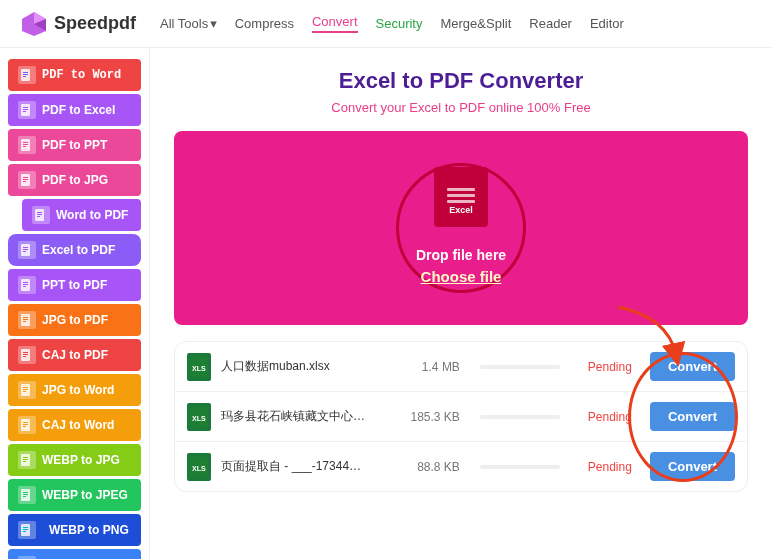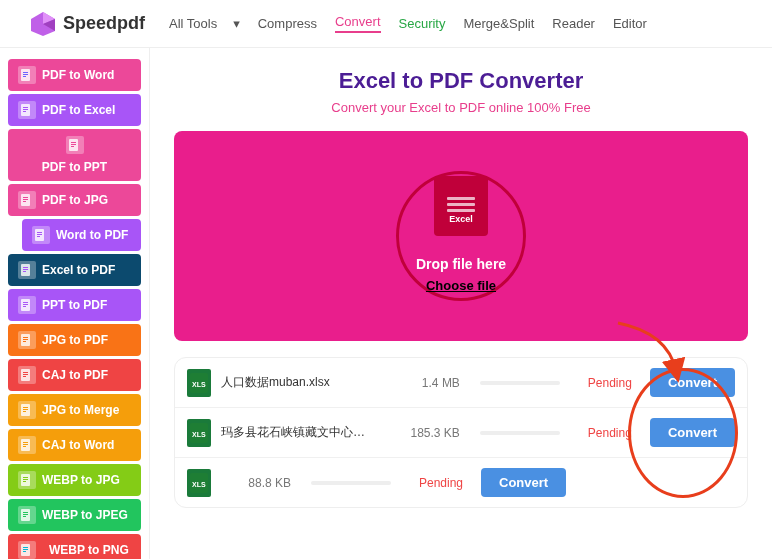--- a/index.html
+++ b/index.html
@@ -1,51 +1,51 @@
 <!DOCTYPE html>
 <html><head>
   <meta charset="utf-8">
   <style>
     * { box-sizing: border-box; margin: 0; padding: 0; }
     body { font-family: Arial, sans-serif; font-size: 14px; background: #fff; width: 772px; height: 559px; overflow: hidden; }
 
     
-    .header { display: flex; align-items: center; padding: 8px 29px; border-bottom: 1px solid #eee; height: 48px; }
+    .header { display: flex; align-items: center; padding: 8px 20px; border-bottom: 1px solid #eee; height: 48px; }
     .logo { display: flex; align-items: center; gap: 6px; margin-right: 24px; }
     .logo-icon { width: 28px; height: 28px; }
     .logo-text { font-size: 18px; font-weight: bold; color: #333; }
     .nav { display: flex; gap: 18px; align-items: center; }
     .nav-item { font-size: 13px; color: #555; cursor: pointer; text-decoration: none; }
     .nav-item.active { color: #e83e8c; border-bottom: 2px solid #e83e8c; padding-bottom: 2px; }
-    .nav-item.all-tools { display: flex; align-items: center; gap: 16px; }
+    .nav-item.all-tools { display: flex; align-items: center; gap: 2px; }
     .nav-item.security { color: #28a745; }
 
     
     .layout { display: flex; height: calc(559px - 48px); }
 
     
     .sidebar { width: 150px; min-width: 150px; background: #fff; border-right: 1px solid #eee; overflow-y: auto; padding: 8px 0; }
     .sidebar-item { display: flex; align-items: center; gap: 6px; padding: 7px 10px; cursor: pointer; font-size: 12px; font-weight: bold; color: #fff; margin: 3px 8px; border-radius: 4px; }
     .sidebar-item .icon-box { width: 18px; height: 18px; background: rgba(255,255,255,0.3); border-radius: 2px; display: flex; align-items: center; justify-content: center; font-size: 8px; flex-shrink: 0; }
 
     
     .main { flex: 1; overflow-y: auto; padding: 20px 24px; }
 
     .page-title { text-align: center; font-size: 22px; font-weight: bold; color: #4c1d95; margin-bottom: 6px; }
     .page-subtitle { text-align: center; font-size: 13px; color: #e83e8c; margin-bottom: 16px; }
 
     
-    .drop-zone { background: #e91e8c; border-radius: 8px; padding: 40px 20px; display: flex; flex-direction: column; align-items: center; justify-content: center; margin-bottom: 16px; position: relative; min-height: 180px; }
+    .drop-zone { background: #e91e8c; border-radius: 8px; padding: 32px 20px; display: flex; flex-direction: column; align-items: center; justify-content: center; margin-bottom: 16px; position: relative; min-height: 180px; }
     .drop-circle { width: 130px; height: 130px; border-radius: 50%; border: 3px solid #c0003a; display: flex; flex-direction: column; align-items: center; justify-content: center; }
     .excel-icon { width: 54px; height: 60px; background: #c0003a; border-radius: 4px; display: flex; flex-direction: column; align-items: center; justify-content: center; margin-bottom: 8px; position: relative; }
     .excel-icon-lines { display: flex; flex-direction: column; gap: 3px; align-items: center; margin-top: 8px; }
     .excel-line { width: 28px; height: 3px; background: rgba(255,255,255,0.7); border-radius: 1px; }
     .excel-label { font-size: 9px; color: #fff; margin-top: 2px; font-weight: bold; }
     .drop-text { color: #fff; font-size: 14px; font-weight: bold; margin-top: 10px; text-align: center; line-height: 1.5; }
-    .choose-file { color: #000000; text-decoration: underline; cursor: pointer; font-size: 13px; }
+    .choose-file { color: #fef9c3; text-decoration: underline; cursor: pointer; font-size: 15px; }
 
     
     .file-list { border: 1px solid #eee; border-radius: 12px; overflow: hidden; }
     .file-row { display: flex; align-items: center; padding: 10px 12px; border-bottom: 1px solid #f0f0f0; gap: 10px; }
     .file-row:last-child { border-bottom: none; }
     .file-icon { width: 24px; height: 28px; background: #1a7a3a; border-radius: 2px; display: flex; align-items: center; justify-content: center; font-size: 7px; color: #fff; font-weight: bold; flex-shrink: 0; }
     .file-name { flex: 1; font-size: 12px; color: #333; white-space: nowrap; overflow: hidden; text-overflow: ellipsis; }
     .file-size { width: 70px; font-size: 12px; color: #777; text-align: right; }
     .file-progress { width: 80px; height: 4px; background: #eee; border-radius: 2px; margin: 0 10px; }
     .file-status { width: 60px; font-size: 12px; color: #ef4444; text-align: center; }
@@ -90,21 +90,21 @@
     <a class="nav-item security">Security</a>
     <a class="nav-item">Merge&amp;Split</a>
     <a class="nav-item">Reader</a>
     <a class="nav-item">Editor</a>
   </nav>
 </div>
 
 <div class="layout">
 
   <div class="sidebar" id="sidebar">
-      <div class="sidebar-item" style="background: #ec4899;">
+      <div class="sidebar-item" style="background: #ef4444; font-family: Liberation Mono, monospace;">
         <div class="icon-box">
       <svg width="14" height="14" viewBox="0 0 14 14">
             <rect x="1" y="1" width="9" height="12" rx="1" fill="white" opacity="0.8"></rect>
             <rect x="3" y="4" width="5" height="1" fill="#6c63ff"></rect>
             <rect x="3" y="6" width="5" height="1" fill="#6c63ff"></rect>
             <rect x="3" y="8" width="3" height="1" fill="#6c63ff"></rect>
           </svg>
     </div>
         <span>PDF to Word</span>
       </div>
@@ -112,21 +112,21 @@
         <div class="icon-box">
       <svg width="14" height="14" viewBox="0 0 14 14">
             <rect x="1" y="1" width="9" height="12" rx="1" fill="white" opacity="0.8"></rect>
             <rect x="3" y="4" width="5" height="1" fill="#a855f7"></rect>
             <rect x="3" y="6" width="5" height="1" fill="#a855f7"></rect>
             <rect x="3" y="8" width="3" height="1" fill="#a855f7"></rect>
           </svg>
     </div>
         <span>PDF to Excel</span>
       </div>
-      <div class="sidebar-item" style="background: rgb(236, 72, 153); flex-direction: column;">
+      <div class="sidebar-item" style="background: rgb(236, 72, 153);">
         <div class="icon-box">
       <svg width="14" height="14" viewBox="0 0 14 14">
             <rect x="1" y="1" width="9" height="12" rx="1" fill="white" opacity="0.8"></rect>
             <rect x="3" y="4" width="5" height="1" fill="#ec4899"></rect>
             <rect x="3" y="6" width="5" height="1" fill="#ec4899"></rect>
             <rect x="3" y="8" width="3" height="1" fill="#ec4899"></rect>
           </svg>
     </div>
         <span>PDF to PPT</span>
       </div>
@@ -145,21 +145,21 @@
         <div class="icon-box">
       <svg width="14" height="14" viewBox="0 0 14 14">
             <rect x="1" y="1" width="9" height="12" rx="1" fill="white" opacity="0.8"></rect>
             <rect x="3" y="4" width="5" height="1" fill="#a855f7"></rect>
             <rect x="3" y="6" width="5" height="1" fill="#a855f7"></rect>
             <rect x="3" y="8" width="3" height="1" fill="#a855f7"></rect>
           </svg>
     </div>
         <span>Word to PDF</span>
       </div>
-      <div class="sidebar-item" style="background: #0c4a6e;">
+      <div class="sidebar-item" style="background: #8b5cf6; border-radius: 8px;">
         <div class="icon-box">
       <svg width="14" height="14" viewBox="0 0 14 14">
             <rect x="1" y="1" width="9" height="12" rx="1" fill="white" opacity="0.8"></rect>
             <rect x="3" y="4" width="5" height="1" fill="#a855f7"></rect>
             <rect x="3" y="6" width="5" height="1" fill="#a855f7"></rect>
             <rect x="3" y="8" width="3" height="1" fill="#a855f7"></rect>
           </svg>
     </div>
         <span>Excel to PDF</span>
       </div>
@@ -198,21 +198,21 @@
       </div>
       <div class="sidebar-item" style="background: rgb(245, 158, 11);">
         <div class="icon-box">
       <svg width="14" height="14" viewBox="0 0 14 14">
             <rect x="1" y="1" width="9" height="12" rx="1" fill="white" opacity="0.8"></rect>
             <rect x="3" y="4" width="5" height="1" fill="#f59e0b"></rect>
             <rect x="3" y="6" width="5" height="1" fill="#f59e0b"></rect>
             <rect x="3" y="8" width="3" height="1" fill="#f59e0b"></rect>
           </svg>
     </div>
-        <span>JPG to Merge</span>
+        <span>JPG to Word</span>
       </div>
       <div class="sidebar-item" style="background: rgb(245, 158, 11);">
         <div class="icon-box">
       <svg width="14" height="14" viewBox="0 0 14 14">
             <rect x="1" y="1" width="9" height="12" rx="1" fill="white" opacity="0.8"></rect>
             <rect x="3" y="4" width="5" height="1" fill="#f59e0b"></rect>
             <rect x="3" y="6" width="5" height="1" fill="#f59e0b"></rect>
             <rect x="3" y="8" width="3" height="1" fill="#f59e0b"></rect>
           </svg>
     </div>
@@ -233,21 +233,21 @@
         <div class="icon-box">
       <svg width="14" height="14" viewBox="0 0 14 14">
             <rect x="1" y="1" width="9" height="12" rx="1" fill="white" opacity="0.8"></rect>
             <rect x="3" y="4" width="5" height="1" fill="#22c55e"></rect>
             <rect x="3" y="6" width="5" height="1" fill="#22c55e"></rect>
             <rect x="3" y="8" width="3" height="1" fill="#22c55e"></rect>
           </svg>
     </div>
         <span>WEBP to JPEG</span>
       </div>
-      <div class="sidebar-item" style="background: #ef4444; gap: 13px;">
+      <div class="sidebar-item" style="background: #1d4ed8; gap: 13px;">
         <div class="icon-box">
       <svg width="14" height="14" viewBox="0 0 14 14">
             <rect x="1" y="1" width="9" height="12" rx="1" fill="white" opacity="0.8"></rect>
             <rect x="3" y="4" width="5" height="1" fill="#06b6d4"></rect>
             <rect x="3" y="6" width="5" height="1" fill="#06b6d4"></rect>
             <rect x="3" y="8" width="3" height="1" fill="#06b6d4"></rect>
           </svg>
     </div>
         <span>WEBP to PNG</span>
       </div>
@@ -313,20 +313,21 @@
       <div class="file-status">Pending</div>
       <button class="convert-btn">Convert</button>
     </div>
           <div class="file-row">
       <div class="file-icon">
         <svg width="18" height="20" viewBox="0 0 18 20">
                 <rect x="0" y="0" width="18" height="20" rx="2" fill="#1e7e34"></rect>
                 <text x="2" y="14" font-size="7" fill="white" font-weight="bold">XLS</text>
               </svg>
       </div>
+      <div class="file-name">页面提取自 - ___-17344…</div>
       <div class="file-size">88.8 KB</div>
       <div class="file-progress"></div>
       <div class="file-status">Pending</div>
       <button class="convert-btn">Convert</button>
     </div>
         </div>
 
       <div class="red-circle-annotation"></div>
 
       <svg class="arrow-svg" width="80" height="80" viewBox="0 0 80 80">

